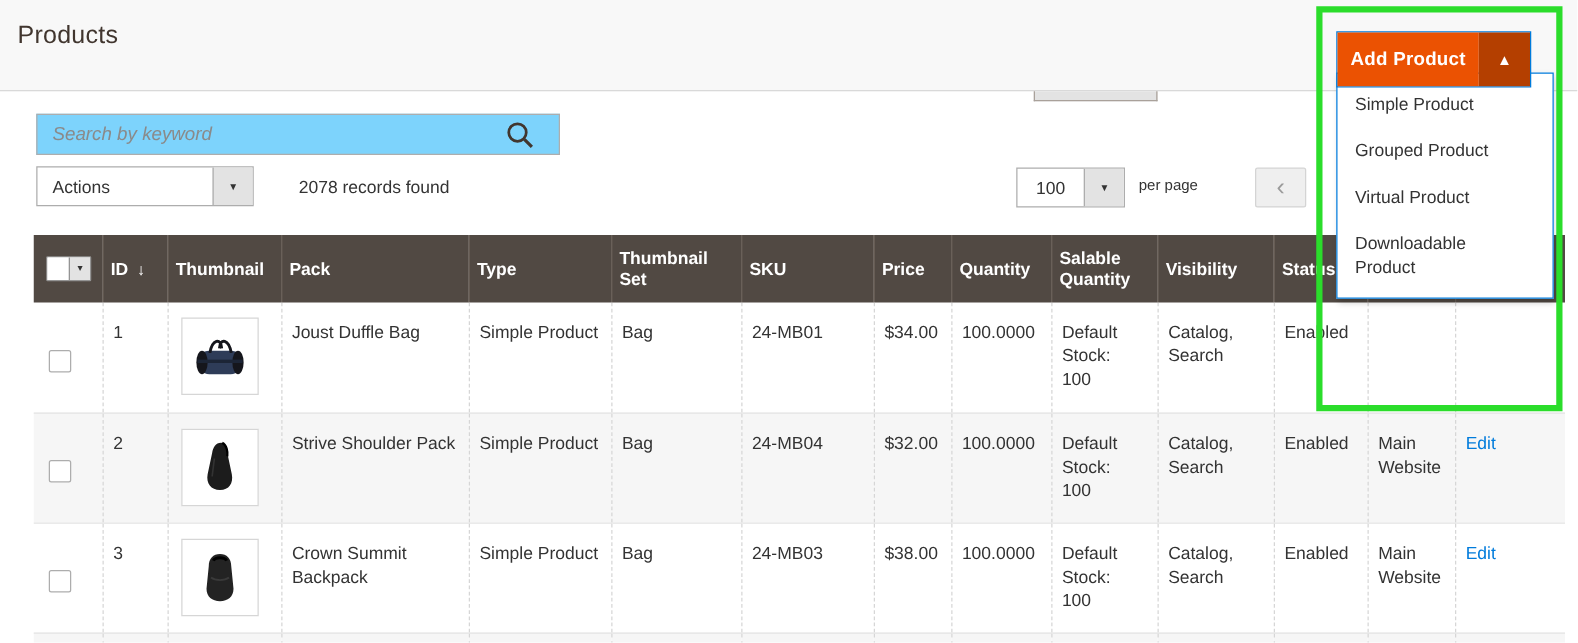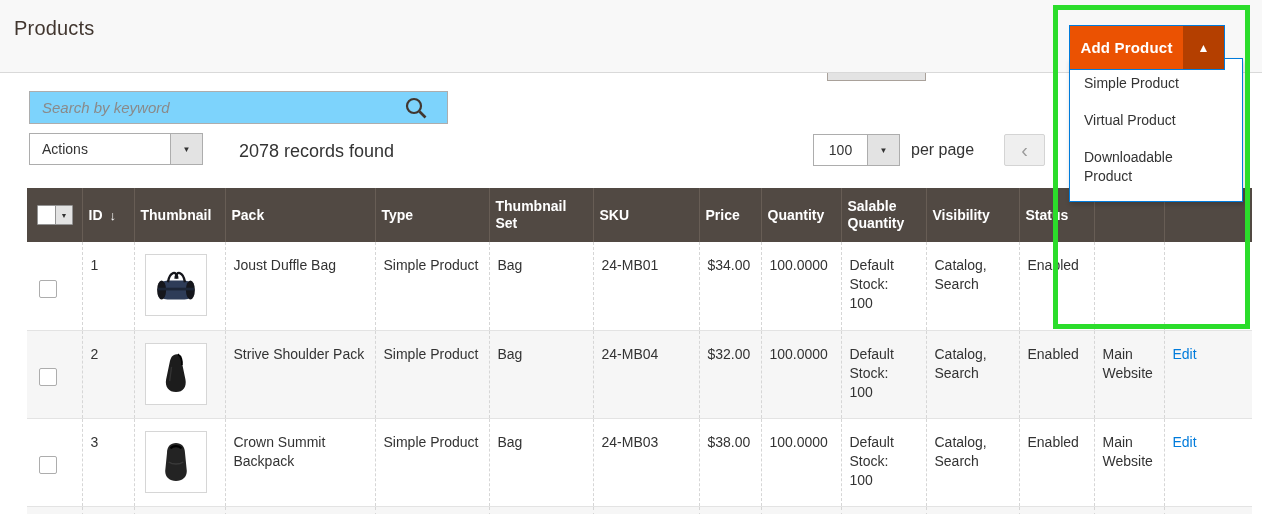--- a/index.html
+++ b/index.html
@@ -19,22 +19,22 @@
   .search-box::placeholder{font-style:italic;color:#8a8a8a;opacity:1;}
   .search-icon{position:absolute;left:403px;top:95px;width:26px;height:26px;background:none;border:none;padding:0;cursor:pointer;}
 
   .select{position:absolute;display:flex;box-sizing:border-box;border:1px solid #adadad;background:#fff;height:32px;}
   .sel-label{flex:1;display:flex;align-items:center;padding-left:12px;font-size:14px;color:#333;}
   .sel-label.centered{justify-content:center;padding-left:0;}
   .sel-arrow{width:31px;background:#e3e3e3;border-left:1px solid #adadad;display:flex;align-items:center;justify-content:center;font-size:8px;color:#333;}
   .actions-select{left:29px;top:133px;width:174px;gap:12px;}
   .perpage-select{left:813px;top:134px;width:87px;}
 
-  .records-text{position:absolute;left:239px;top:141px;font-size:18px;color:#333;}
-  .perpage-label{position:absolute;left:911px;top:141px;font-size:16px;color:#333;}
+  .records-text{position:absolute;left:239px;top:141px;font-size:14px;color:#333;}
+  .perpage-label{position:absolute;left:911px;top:141px;font-size:12px;color:#333;}
   .prev-btn{position:absolute;left:1004px;top:134px;width:41px;height:32px;background:#efefef;border:1px solid #d4d4d4;border-radius:2px;
     display:flex;align-items:center;justify-content:center;font-size:20px;color:#9b9b9b;padding:0;cursor:default;}
   .partial-btn{position:absolute;left:827px;top:73px;width:99px;height:8px;background:#e3e3e3;border:1px solid #a9a19a;border-top:none;box-sizing:border-box;}
 
   
   table.grid{position:absolute;left:27px;top:188px;width:1225px;border-collapse:collapse;table-layout:fixed;font-size:14px;}
   table.grid th{background:#514943;color:#fff;font-weight:700;text-align:left;height:54px;padding:0 6px;
     border-left:1px solid #675d55;vertical-align:middle;line-height:17px;}
   table.grid th:first-child{border-left:none;padding-left:10px;}
   table.grid td{vertical-align:top;padding:14px 8px 8px 8px;border-left:1px dashed #d6d6d6;border-bottom:1px solid #e3e3e3;line-height:19px;}
@@ -276,18 +276,19 @@
 <div class="add-product">
   <button class="ap-main">Add Product</button>
   <button class="ap-toggle">
     <span>▲</span>
   </button>
 </div>
 
 <div class="ap-menu">
   <ul>
     <li>Simple Product</li>
+    <li>Grouped Product</li>
     <li>Virtual Product</li>
     <li>Downloadable Product</li>
   </ul>
 </div>
 
 <div class="highlight-box"></div>
 
 </body></html>

